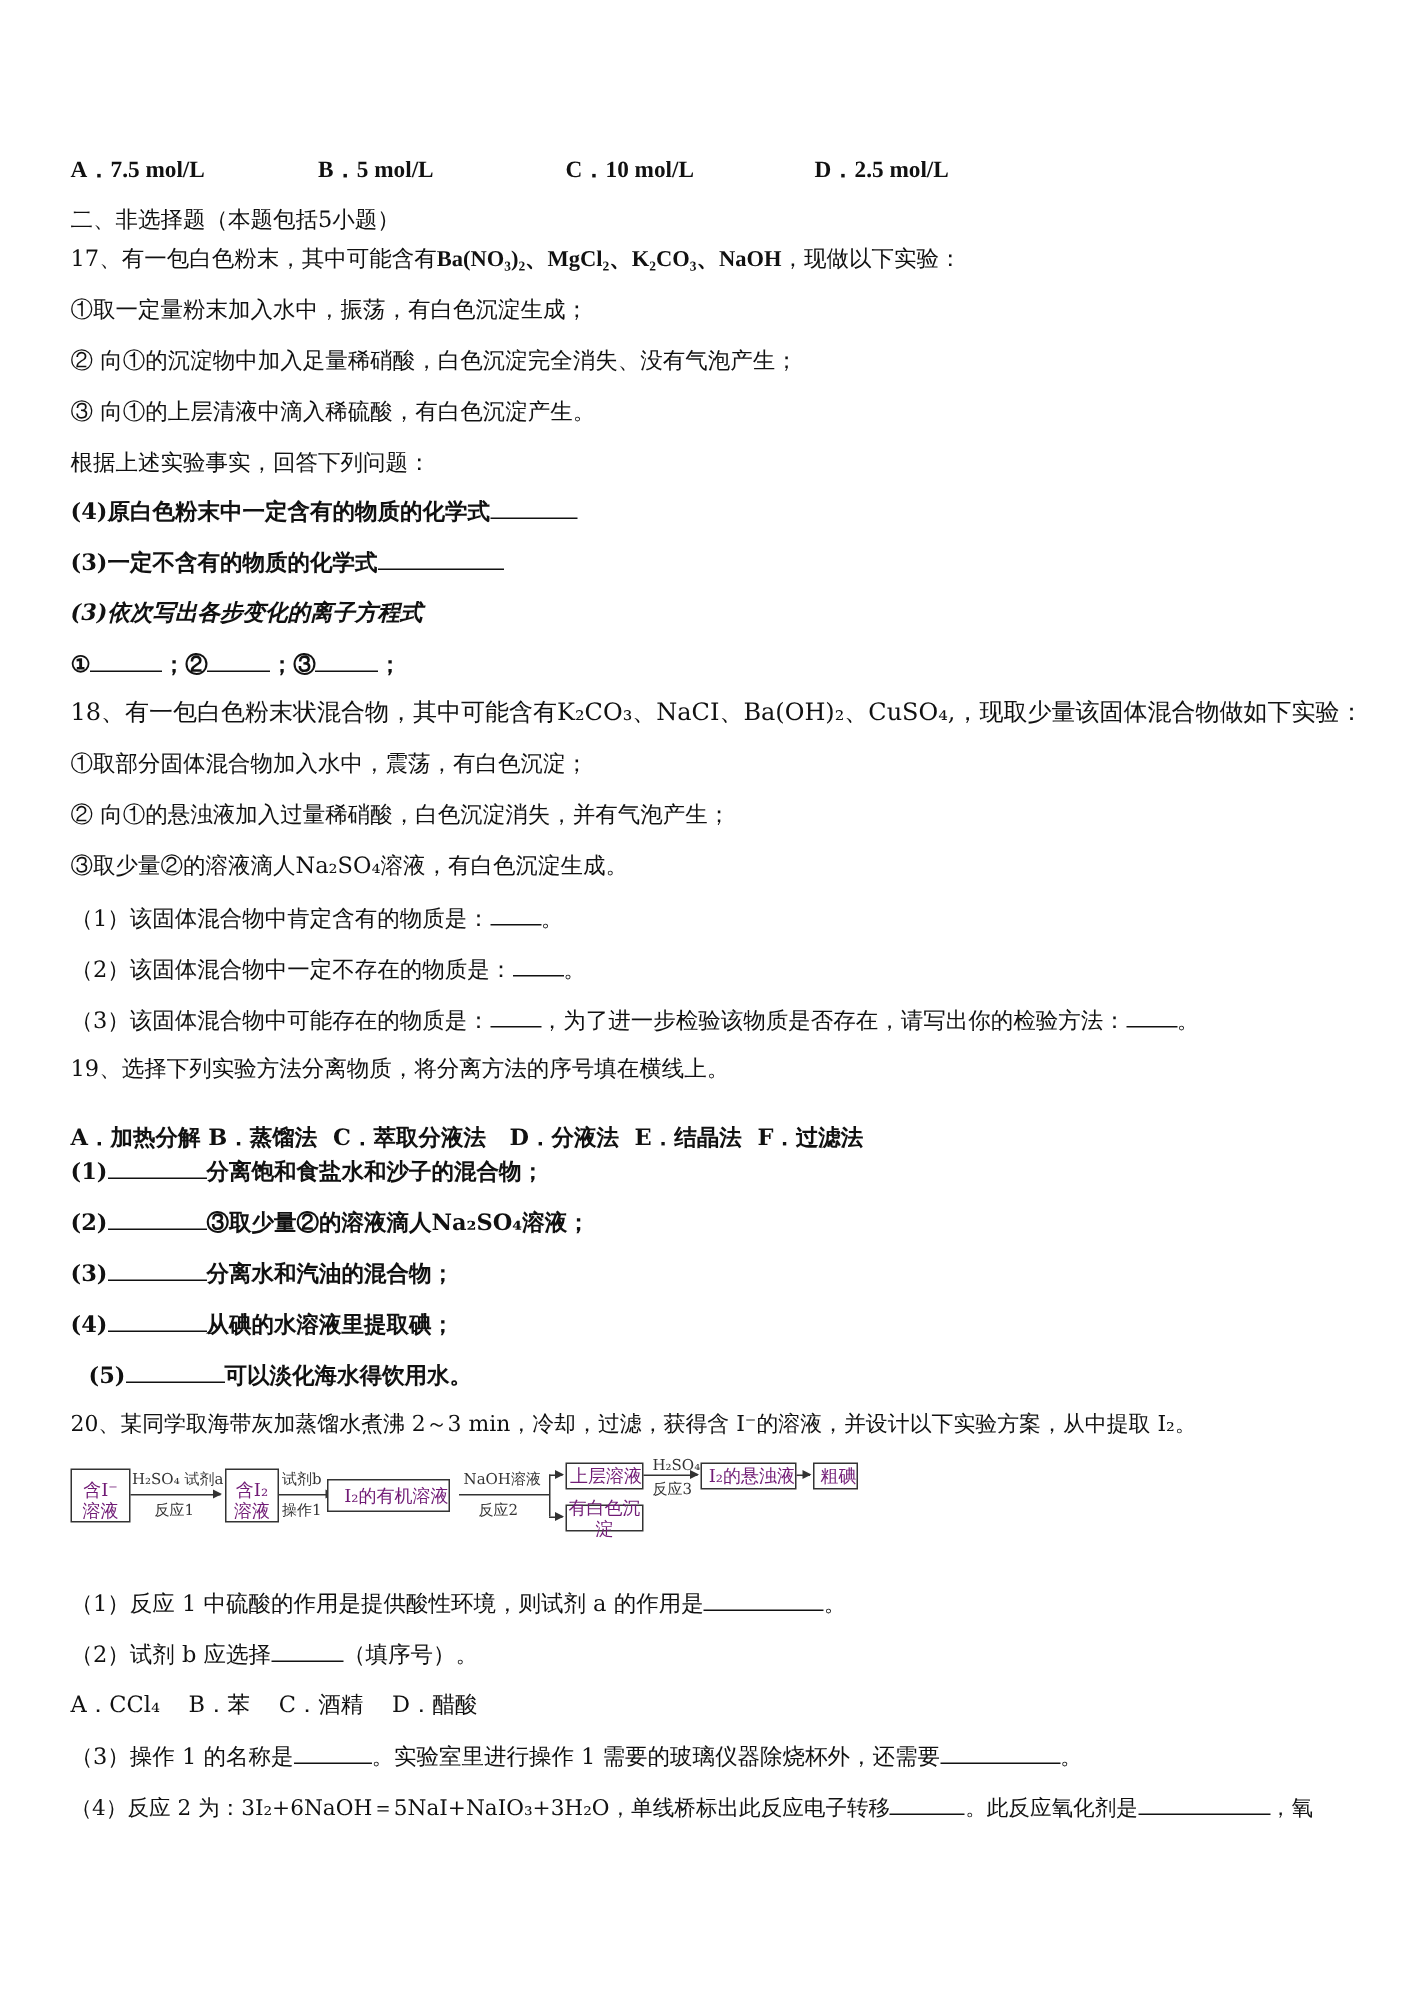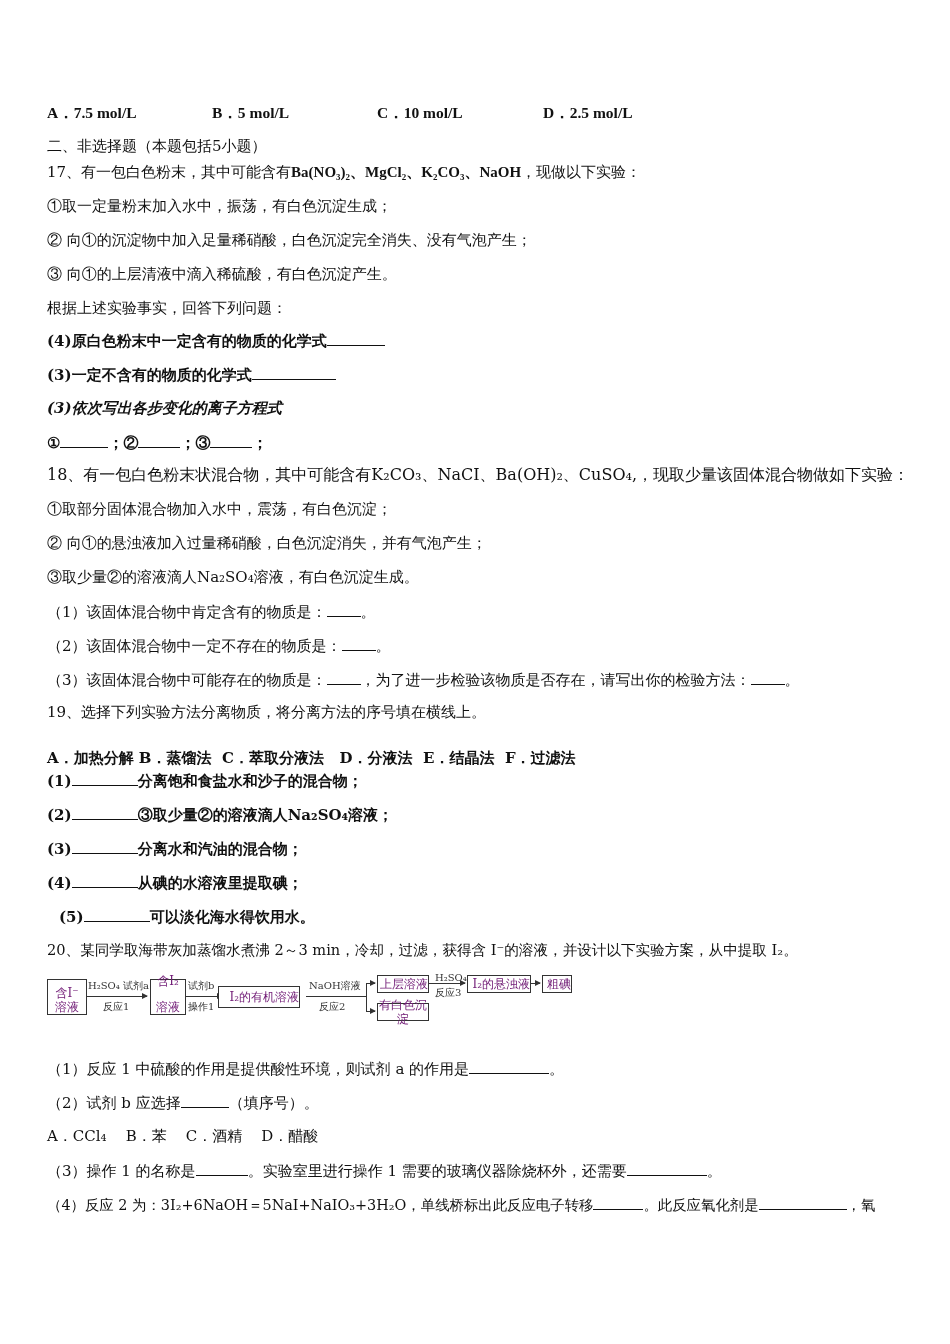--- a/index.html
+++ b/index.html
@@ -83,21 +83,21 @@
 
 <div class="flow">
   <div class="fbox" style="left:0; top:3px; width:38px; height:34px; flex-direction:column;">
     <span>含I⁻</span>
       <span>溶液</span>
   </div>
   <div class="flabel" style="left:41px; top:3px;">H₂SO₄ 试剂a</div>
   <div class="arrow" style="left:40px; top:20px; width:60px;"></div>
   <div class="flabel" style="left:56px; top:24px;">反应1</div>
 
-  <div class="fbox" style="left:103px; top:3px; width:34px; height:34px; flex-direction:column;gap:12px;">
+  <div class="fbox" style="left:103px; top:3px; width:34px; height:34px; flex-direction:column;">
     <span>含I₂</span>
       <span>溶液</span>
   </div>
   <div class="flabel" style="left:141px; top:3px;">试剂b</div>
   <div class="arrow" style="left:139px; top:20px; width:36px;"></div>
   <div class="flabel" style="left:141px; top:24px;">操作1</div>
 
   <div class="fbox" style="left:171px; top:10px; width:80px; height:20px;">I₂的有机溶液</div>
   <div class="flabel" style="left:262px; top:3px;">NaOH溶液</div>
   <div class="hline" style="left:259px; top:20px; width:60px;"></div>

